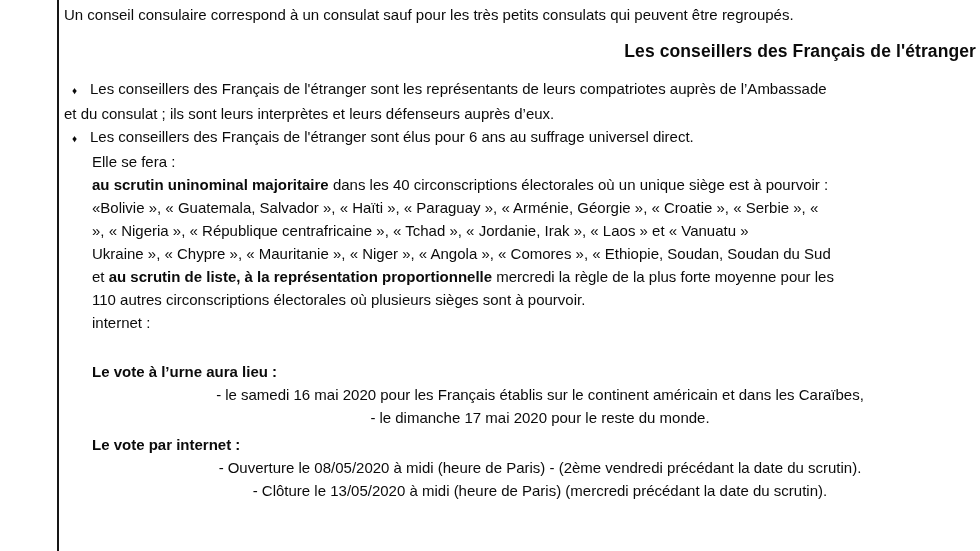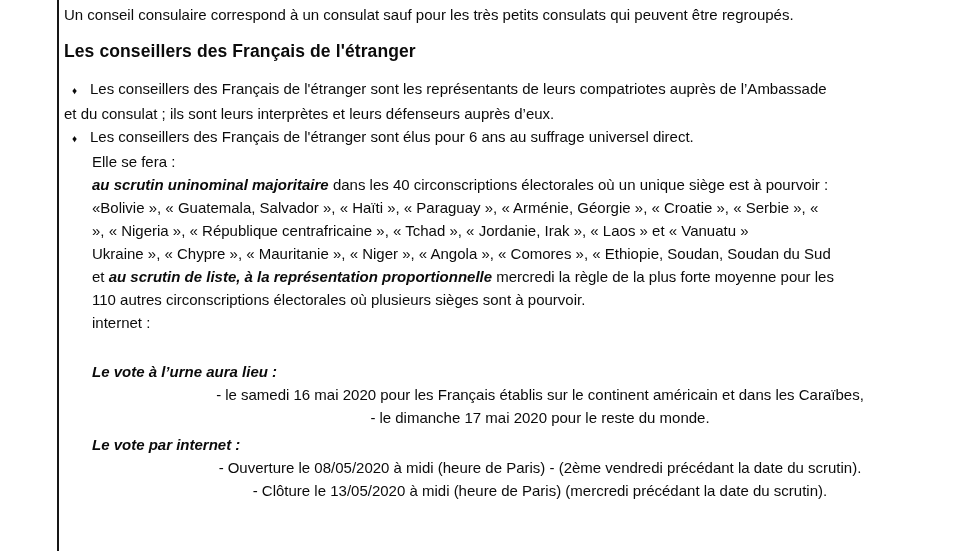--- a/index.html
+++ b/index.html
@@ -4,22 +4,22 @@
 <style>
   html, body { margin:0; padding:0; }
   body {
     width:980px; height:551px; overflow:hidden; position:relative;
     background:#ffffff; color:#0b0b0b;
     font-family:"Liberation Sans", sans-serif;
   }
   .left-rule { position:absolute; left:57px; top:0; width:2px; height:551px; background:#161616; }
   .content { position:absolute; left:64px; top:3px; width:912px; font-size:15px; line-height:23px; }
   .line { white-space:nowrap; }
-  .heading { font-size:17.5px; font-weight:bold; line-height:24px; margin-top:13px; letter-spacing:.1px; }
-  .b { font-weight:bold;font-style:italic; }
+  .heading { font-size:17.5px; font-weight:bold; line-height:24px; margin-top:13px; letter-spacing:.1px;text-align:right; }
+  .b { font-weight:bold; }
   .ind { margin-left:28px; }
   .bullet-glyph { display:inline-block; width:18px; margin-left:8px; font-size:10px; }
   .dash-item { margin-left:36px;text-align:center; }
   .dash { display:inline-block; width:13px; }
   .mt14 { margin-top:14px; }
   .mt19 { margin-top:19px; }
   .mt11 { margin-top:26px; }
   .mt12 { margin-top:4px; }
 </style>
 </head>

